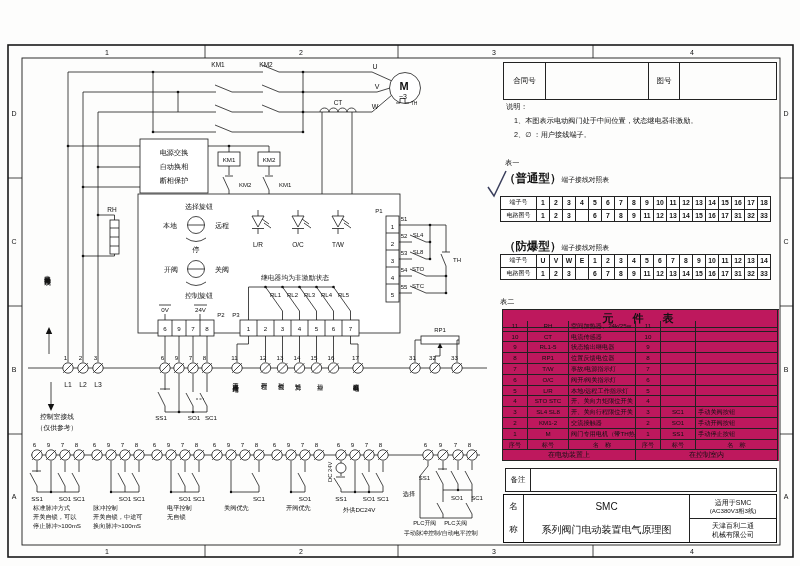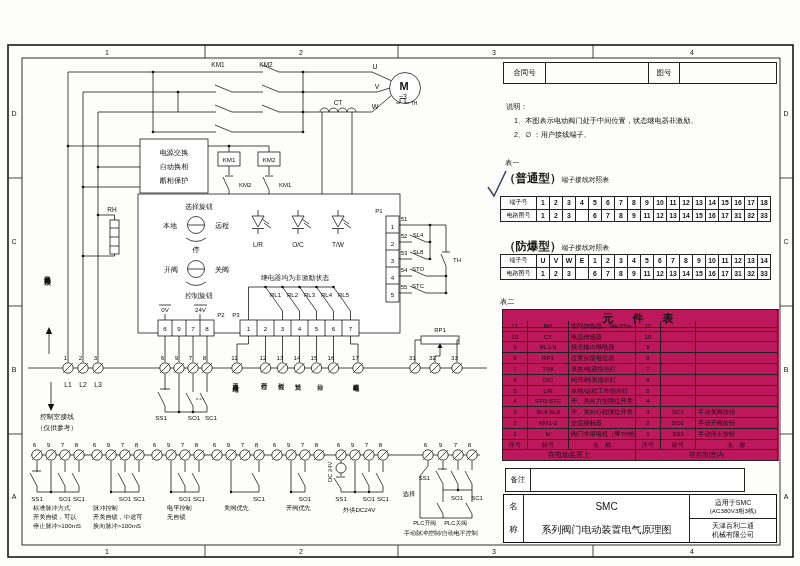--- a/index.html
+++ b/index.html
@@ -1,21 +1,21 @@
 <!DOCTYPE html>
 <html><head>
 <meta charset="utf-8">
 <style>
   html,body{margin:0;padding:0;background:#e8e8e8;}
   #page{position:relative;width:800px;height:566px;background:#fdfdfc;overflow:hidden;
         font-family:"Liberation Sans","DejaVu Sans",sans-serif;color:#111;}
   .abs{position:absolute;}
   svg text{font-family:"Liberation Sans","DejaVu Sans",sans-serif;fill:#111;stroke:none;}
   
-  #titlebar{left:503px;top:62px;width:274px;height:22px;border:1px solid #222;display:flex;box-sizing:border-box;}
+  #titlebar{left:503px;top:62px;width:274px;height:38px;border:1px solid #222;display:flex;box-sizing:border-box;}
   #titlebar .cell{border-right:1px solid #222;display:flex;align-items:center;justify-content:center;font-size:7.5px;box-sizing:border-box;}
   #titlebar .c1{width:42px;}#titlebar .c2{width:103px;}#titlebar .c3{width:31px;}
   #titlebar .c4{width:96px;border-right:none;display:flex;flex-direction:column;}
   #titlebar .c4 .r{height:50%;box-sizing:border-box;display:flex;align-items:center;justify-content:center;font-size:7.5px;font-weight:700;}
   #titlebar .c4 .r1{border-bottom:1px solid #222;}
   
   #notes{left:506px;top:103px;width:272px;font-size:7.2px;line-height:1;}
   #notes .h{margin-bottom:7px;}
   #notes .it{margin:0 0 7px 8px;}
   .cap{font-size:7.2px;}
@@ -28,21 +28,21 @@
   .tstrip .lab{font-size:6px;font-weight:400;}
   
   #ctable{left:502px;top:309px;width:276px;display:grid;grid-template-columns:25px 41px 67px 25px 35px 82px;
       grid-auto-rows:10.8px;border-left:1px solid #222;border-top:1px solid #222;background:#be185d;}
   #ctable .cc{border-right:1px solid #222;border-bottom:1px solid #222;font-size:6.2px;line-height:10.8px;
       text-align:center;overflow:hidden;white-space:nowrap;}
   #ctable .nm{text-align:left;padding-left:2px;}
   #ctable .title{grid-column:1/7;height:17px;line-height:17px;font-size:11px;letter-spacing:4px;font-weight:600;}
   #ctable .foot{grid-column:span 3;font-size:7px;}
   
-  #remark{left:505px;top:468px;width:240px;height:24px;border:1px solid #222;display:flex;box-sizing:border-box;background:#fff;}
+  #remark{left:505px;top:468px;width:272px;height:24px;border:1px solid #222;display:flex;box-sizing:border-box;background:#fff;}
   #remark .lab{width:25px;border-right:1px solid #222;display:flex;align-items:center;justify-content:center;font-size:7.5px;box-sizing:border-box;}
   #remark .val{flex:1;line-height:22px;font-size:9px;padding-left:52px;font-weight:600;margin-top:20px;}
   #nameblock{left:503px;top:494px;width:274px;height:49px;border:1.8px solid #111;display:flex;box-sizing:border-box;background:#fff;}
   #nameblock .lab{width:20px;border-right:1px solid #222;display:flex;flex-direction:column;justify-content:space-around;align-items:center;font-size:8.5px;box-sizing:border-box;}
   #nameblock .mid{width:166px;border-right:1px solid #222;display:flex;flex-direction:column;justify-content:space-around;align-items:center;box-sizing:border-box;}
   #nameblock .mid .l1{font-size:10px;font-weight:400;}
   #nameblock .mid .l2{font-size:10px;}
   #nameblock .rt{flex:1;display:flex;flex-direction:column;box-sizing:border-box;}
   #nameblock .rt .sub{flex:1;display:flex;flex-direction:column;justify-content:center;align-items:center;line-height:1.15;}
   #nameblock .rt .s1{border-bottom:1px solid #222;font-size:7px;}

